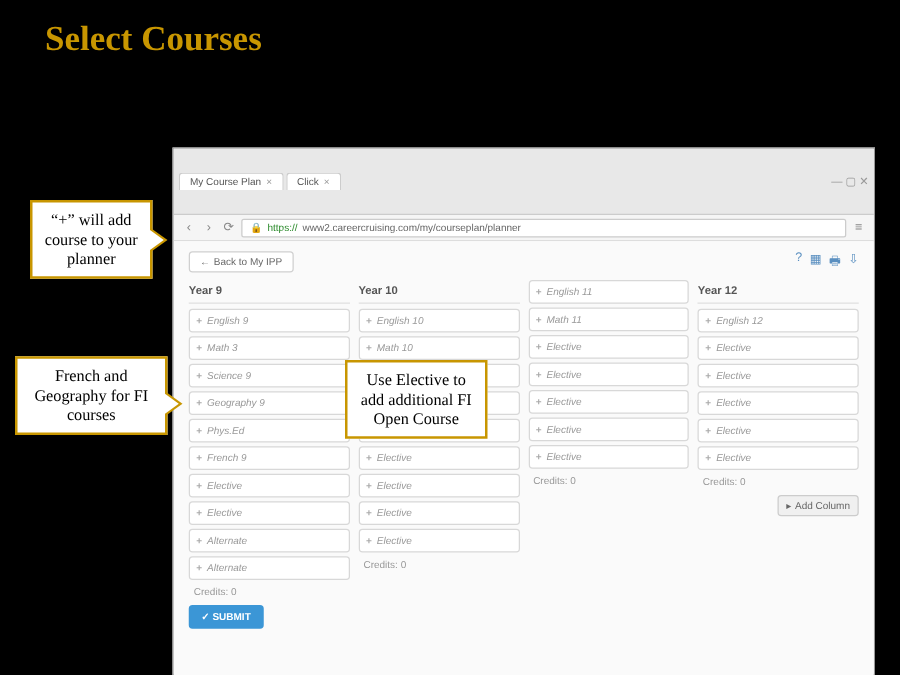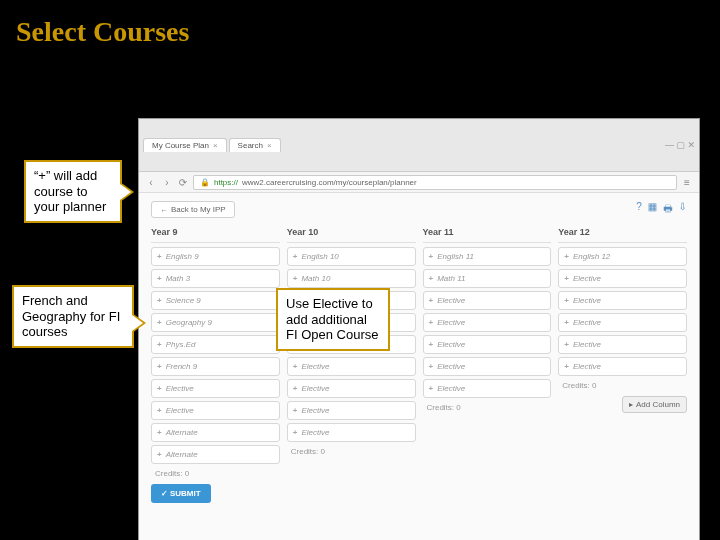--- a/index.html
+++ b/index.html
@@ -1,16 +1,16 @@
 <!DOCTYPE html>
 <html><head>
 <meta charset="utf-8">
 <style>
 body{margin:0;font-family:Arial,Helvetica,sans-serif;background:#000;width:720px;height:540px;overflow:hidden;position:relative}
-.slide-title{color:#c89600;font-size:28px;font-weight:bold;padding:16px 0 8px 16px;font-family:Georgia,serif}
+.slide-title{color:#c89600;font-size:28px;font-weight:bold;padding:16px 0 8px 36px;font-family:Georgia,serif}
 .browser{position:absolute;left:138px;top:118px;width:560px;height:420px;background:#fff;border:1px solid #999;box-shadow:0 2px 8px rgba(0,0,0,.3);font-size:9px}
 .tabbar{height:18px;background:#e8e8e8;border-bottom:1px solid #ccc;display:flex;align-items:center;padding:17px 4px;gap:2px}
 .tab{background:#fff;border:1px solid #ccc;border-bottom:none;border-radius:3px 3px 0 0;padding:2px 8px;font-size:8px;color:#555;display:flex;align-items:center;gap:4px}
 .tab .x{color:#999;font-size:8px}
 .addrbar{height:20px;background:#f5f5f5;border-bottom:1px solid #ddd;display:flex;align-items:center;padding:0 6px;gap:4px}
 .navicon{width:12px;height:12px;color:#888;display:flex;align-items:center;justify-content:center;font-size:10px}
 .url{flex:1;background:#fff;border:1px solid #ccc;border-radius:2px;padding:2px 6px;font-size:8px;color:#666;display:flex;align-items:center;gap:4px}
 .lock{color:#2a8a2a;font-size:8px}
 .winctrl{color:#999;font-size:9px;margin-left:auto}
 .content{padding:8px 12px;background:#fafafa;height:380px}
@@ -26,21 +26,21 @@
 .sidebar{width:105px;flex-shrink:0}
 .sidehdr{background:#5a8fc0;color:#fff;font-size:8px;font-weight:bold;padding:4px 6px;border-radius:2px 2px 0 0}
 .sidebox{background:#eef4f9;border:1px solid #d0e0ec;padding:5px 6px;font-size:7px;color:#4a7aa5;margin-bottom:6px}
 .sidebox .lbl{color:#777;font-weight:bold;margin:2px 0}
 .sidebox a{color:#4a7aa5;display:block;margin:1px 0}
 .shsm{background:#fff;border:1px solid #e0e0e0;padding:6px;text-align:center}
 .shsm .t{font-size:8px;font-weight:bold;color:#555}
 .learnbtn{background:#f5f5f5;border:1px solid #ccc;border-radius:3px;padding:3px 10px;font-size:7px;color:#666;margin-top:6px;display:inline-block}
 .submit{background:#3b96d6;color:#fff;border:none;border-radius:3px;padding:5px 10px;font-size:8px;font-weight:bold;margin-top:4px}
 .addcol{background:#f0f0f0;border:1px solid #ccc;border-radius:3px;padding:3px 6px;font-size:8px;color:#666;display:inline-flex;align-items:center;gap:3px}
-.callout{position:absolute;background:#fff;border:2px solid #c89600;padding:6px 8px;font-family:Liberation Sans, sans-serif;font-size:13px;color:#000;line-height:1.2}
+.callout{position:absolute;background:#fff;border:2px solid #c89600;padding:6px 8px;font-family:Liberation Serif, serif;font-size:13px;text-align:center;color:#000;line-height:1.2}
 .callout::after{content:"";position:absolute;width:0;height:0}
 .c1{left:24px;top:160px;width:78px}
 .c1::after{right:-14px;top:20px;border-top:10px solid transparent;border-bottom:10px solid transparent;border-left:14px solid #c89600}
 .c1::before{content:"";position:absolute;right:-11px;top:22px;border-top:8px solid transparent;border-bottom:8px solid transparent;border-left:11px solid #fff;z-index:1}
 .c2{left:12px;top:285px;width:102px}
 .c2::after{right:-14px;top:26px;border-top:10px solid transparent;border-bottom:10px solid transparent;border-left:14px solid #c89600}
 .c2::before{content:"";position:absolute;right:-11px;top:28px;border-top:8px solid transparent;border-bottom:8px solid transparent;border-left:11px solid #fff;z-index:1}
 .c3{left:276px;top:288px;width:94px;z-index:5}
 </style>
 </head>
@@ -48,21 +48,21 @@
 
 <div class="slide-title">Select Courses</div>
 
 <div class="browser">
   <div class="tabbar">
     <div class="tab">
       <span>My Course Plan</span>
       <span class="x">×</span>
     </div>
     <div class="tab">
-      <span>Search</span>
+      <span>Click</span>
       <span class="x">×</span>
     </div>
     <span class="winctrl">— ▢ ✕</span>
   </div>
   <div class="addrbar">
     <span class="navicon">‹</span>
     <span class="navicon">›</span>
     <span class="navicon">⟳</span>
     <div class="url">
       <span class="lock">🔒</span>
@@ -163,21 +163,20 @@
             <span class="plus">+</span>
             <span>Elective</span>
           </div>
         <div class="slot">
             <span class="plus">+</span>
             <span>Elective</span>
           </div>
         <div class="credits">Credits: 0</div>
       </div>
       <div class="yearcol">
-        <div class="yearhdr">Year 11</div>
         <div class="slot">
             <span class="plus">+</span>
             <span>English 11</span>
           </div>
         <div class="slot">
             <span class="plus">+</span>
             <span>Math 11</span>
           </div>
         <div class="slot">
             <span class="plus">+</span>

